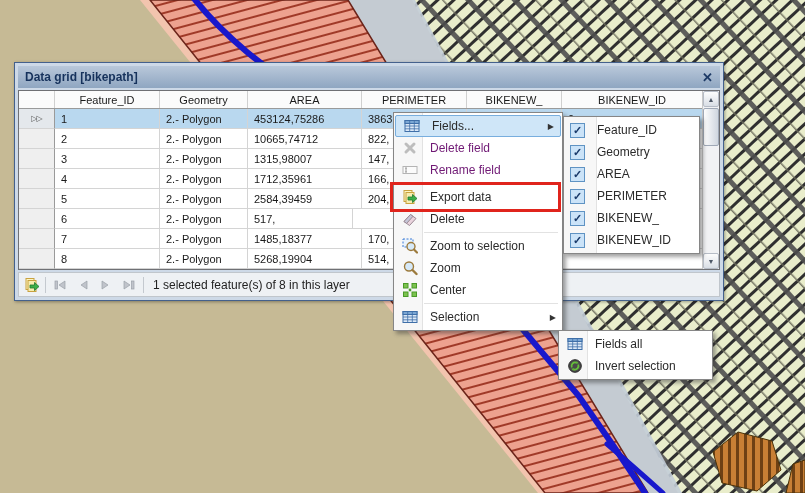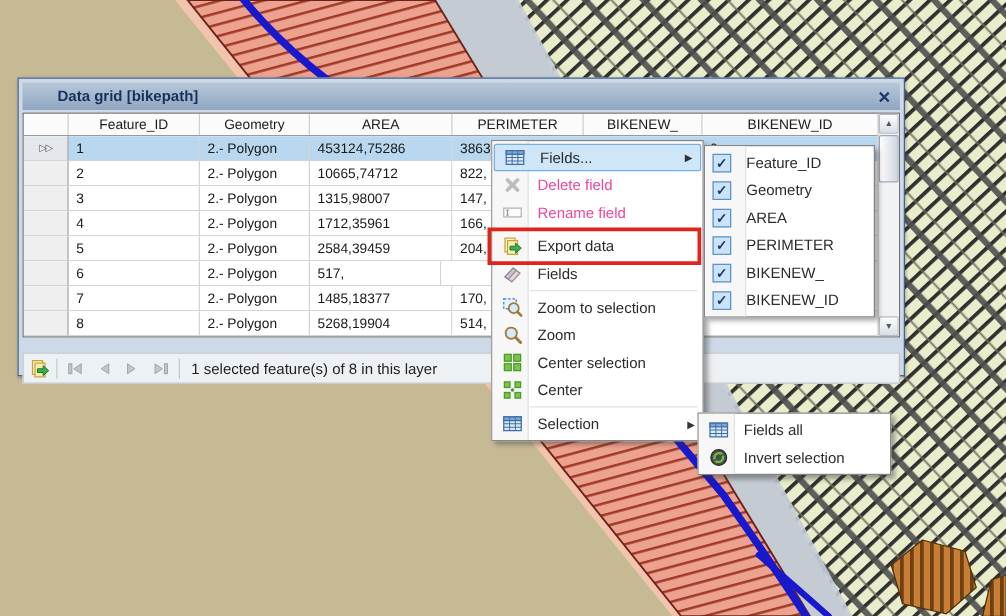--- a/index.html
+++ b/index.html
@@ -12,21 +12,21 @@
   
   .window{
     position:absolute;left:14px;top:62px;width:710px;height:239px;
     background:#cdd9e7;border:1px solid #44618c;padding:3px;box-sizing:border-box;
     z-index:10;box-shadow:1px 1px 3px rgba(0,0,0,.35);
   }
   .titlebar{
     height:22px;display:flex;align-items:center;justify-content:space-between;
     background:linear-gradient(#b9c8da,#8fa6c1);padding:0 7px;box-sizing:border-box;
   }
-  .titlebar .title{font-size:12px;font-weight:bold;color:#16325c;margin-left:21px;}
+  .titlebar .title{font-size:12px;font-weight:bold;color:#16325c;}
   .titlebar .close{font-size:13px;font-weight:bold;color:#1d3a66;cursor:pointer;line-height:1;}
   .grid{
     position:relative;margin-top:2px;width:702px;height:180px;
     background:#fff;border:1px solid #6f7074;box-sizing:border-box;overflow:hidden;
   }
   .thead,.trow{display:flex;}
   .thead{height:18px;background:#fbfbfb;border-bottom:1px solid #9a9a9a;box-sizing:border-box;}
   .hcell{
     font-size:11px;color:#1a1a1a;display:flex;align-items:center;justify-content:center;
     border-right:1px solid #d0d0d0;box-sizing:border-box;overflow:hidden;white-space:nowrap;
@@ -48,38 +48,38 @@
   
   .vscroll{position:absolute;right:0;top:0;bottom:0;width:17px;background:#f1f2f4;border-left:1px solid #c8c8c8;box-sizing:border-box;}
   .sarrow{position:absolute;left:0;width:16px;height:16px;background:linear-gradient(#fdfdfd,#d9dee5);
     border:1px solid #b6bcc6;box-sizing:border-box;display:flex;align-items:center;justify-content:center;
     font-size:7px;color:#4d5766;border-radius:2px;}
   .sarrow.up{top:0;} .sarrow.down{bottom:0;}
   .sthumb{position:absolute;left:0;top:17px;width:16px;height:38px;background:linear-gradient(90deg,#fdfdfd,#cfd6df);
     border:1px solid #9fa8b6;border-radius:2px;box-sizing:border-box;}
   
   .statusbar{
-    margin-top:12px;height:25px;width:702px;background:#eef1f4;border:1px solid #c0c6cc;
+    margin-top:2px;height:25px;width:702px;background:#eef1f4;border:1px solid #c0c6cc;
     box-sizing:border-box;display:flex;align-items:center;padding:0 5px;gap:5px;
   }
   .statusbar .vsep{width:1px;height:16px;background:#c4c9cf;}
   .statusbar .sic{display:flex;align-items:center;}
   .statusbar .nav{display:flex;align-items:center;padding:0 2px;}
   .stext{font-size:12px;color:#222;margin-left:4px;white-space:nowrap;}
   
   .menu{
     position:absolute;background:#fff;border:1px solid #868686;
     box-shadow:3px 3px 4px rgba(50,50,50,.45);padding:2px 0;box-sizing:border-box;
   }
   .menu .gutter{position:absolute;left:0;top:0;bottom:0;width:28px;background:#f7f7f7;border-right:1px solid #e2e2e2;}
   .menu .gutter.g32{width:32px;}
   .mi{position:relative;height:22px;display:flex;align-items:center;padding:0 6px;box-sizing:border-box;cursor:default;}
   .mi .ic{width:20px;height:16px;display:flex;align-items:center;justify-content:center;flex:none;}
   .mi .lbl{font-size:12px;color:#2b2b2b;margin-left:10px;white-space:nowrap;}
-  .mi.dis .lbl{color:#ec4899;}
+  .mi.dis .lbl{color:#701a75;}
   .mi .arr{margin-left:auto;font-size:8px;color:#333;}
   .mi.hl{background:#cfe6f8;border:1px solid #78aede;border-radius:2px;margin:0 1px;}
   .msep{height:5px;position:relative;}
   .msep::after{content:"";position:absolute;left:30px;right:4px;top:2px;height:1px;background:#e2e2e2;}
   .main-menu{left:393px;top:112px;width:170px;z-index:40;}
   .fields-submenu{left:563px;top:116px;width:137px;z-index:45;}
   .sel-submenu{left:558px;top:330px;width:155px;z-index:45;}
   .cb{
     width:15px;height:15px;background:#cbe3f8;border:1px solid #5f93c3;box-sizing:border-box;
     display:flex;align-items:center;justify-content:center;font-size:11px;font-weight:bold;color:#1a3a6a;flex:none;
@@ -314,21 +314,21 @@
   </div>
 
 
   <div class="mi">
     <span class="ic">
       <svg width="16" height="16" viewBox="0 0 16 16">
           <polygon points="2,10.5 8.5,3.5 14,7.5 7.5,14.5" fill="#e9d3dd" stroke="#9a8a94"></polygon>
           <polygon points="2,10.5 8.5,3.5 11,5.3 4.6,12.4" fill="#c6c6d8" stroke="#9a8a94"></polygon>
         </svg>
     </span>
-    <span class="lbl">Fields</span>
+    <span class="lbl">Delete</span>
   </div>
 
   <div class="msep"></div>
 
   <div class="mi">
     <span class="ic">
       <svg width="16" height="16" viewBox="0 0 16 16">
           <rect x="1" y="1" width="10" height="8" fill="#eaf3fc" stroke="#3a7bd5" stroke-dasharray="2,1.5"></rect>
           <circle cx="9" cy="8.5" r="4" fill="#d6e9f8" stroke="#9c7a3c" stroke-width="1.4"></circle>
           <line x1="12" y1="11.5" x2="15" y2="14.5" stroke="#9c7a3c" stroke-width="2.2" stroke-linecap="round"></line>
@@ -340,33 +340,20 @@
   <div class="mi">
     <span class="ic">
       <svg width="16" height="16" viewBox="0 0 16 16">
           <circle cx="7" cy="6.5" r="4.5" fill="#d6e9f8" stroke="#9c7a3c" stroke-width="1.4"></circle>
           <line x1="10.5" y1="10" x2="14.5" y2="14" stroke="#9c7a3c" stroke-width="2.4" stroke-linecap="round"></line>
         </svg>
     </span>
     <span class="lbl">Zoom</span>
   </div>
 
-  <div class="mi">
-    <span class="ic">
-      <svg width="16" height="16" viewBox="0 0 16 16">
-          <g fill="#7cc24e" stroke="#4a9a28">
-            <rect x="1.5" y="1.5" width="5.5" height="5.5"></rect>
-            <rect x="9" y="1.5" width="5.5" height="5.5"></rect>
-            <rect x="1.5" y="9" width="5.5" height="5.5"></rect>
-            <rect x="9" y="9" width="5.5" height="5.5"></rect>
-          </g>
-        </svg>
-    </span>
-    <span class="lbl">Center selection</span>
-  </div>
 
   <div class="mi">
     <span class="ic">
       <svg width="16" height="16" viewBox="0 0 16 16">
           <g fill="#7cc24e" stroke="#4a9a28">
             <rect x="1.5" y="1.5" width="4.5" height="4.5"></rect>
             <rect x="10" y="1.5" width="4.5" height="4.5"></rect>
             <rect x="1.5" y="10" width="4.5" height="4.5"></rect>
             <rect x="10" y="10" width="4.5" height="4.5"></rect>
           </g>

